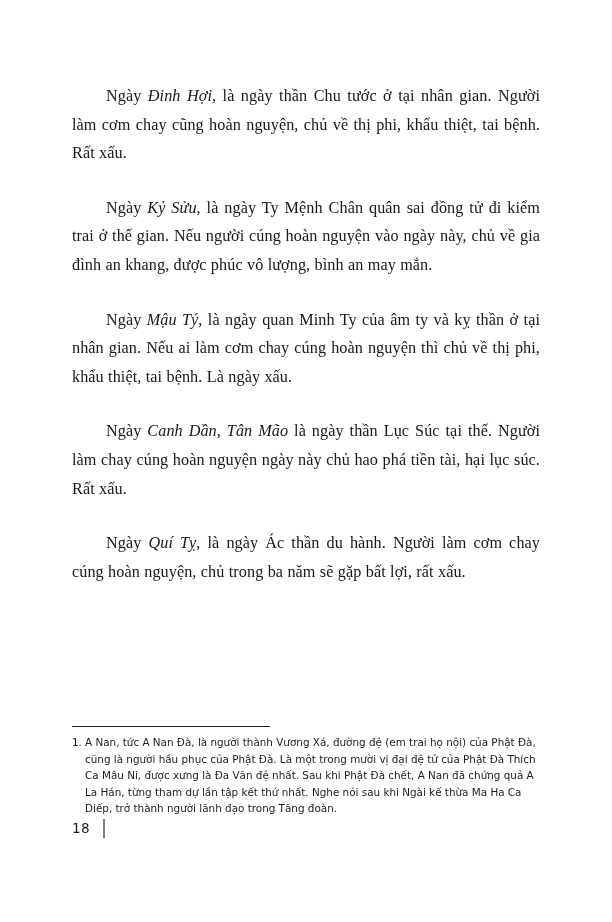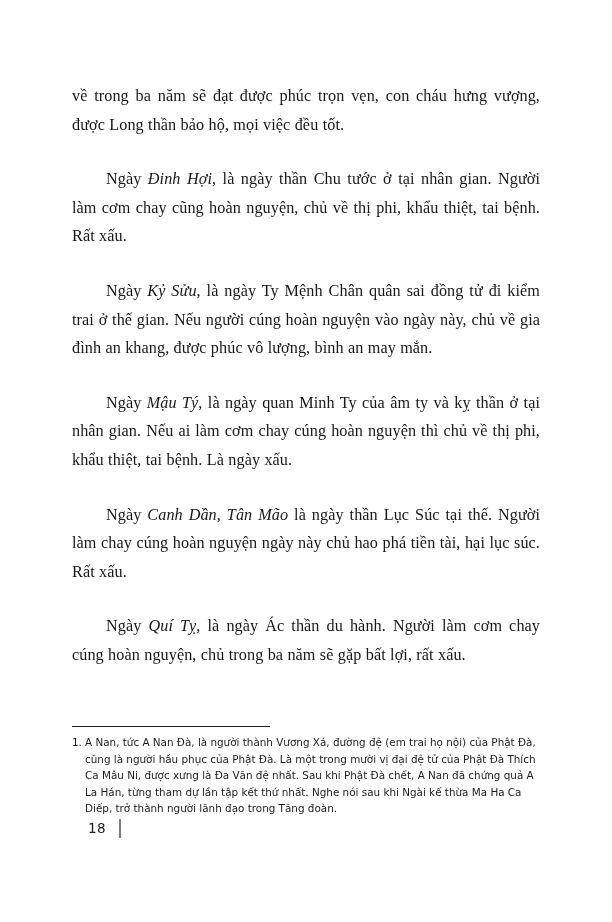--- a/index.html
+++ b/index.html
@@ -82,21 +82,21 @@
     left: 0;
     top: 0;
     font-family: "DejaVu Sans", "Liberation Sans", sans-serif;
     font-size: 10.4px;
     line-height: 16.6px;
   }
 
   
   .page-footer {
     position: absolute;
-    left: 88px;
+    left: 72px;
     top: 816px;
     display: flex;
     align-items: center;
     height: 24px;
   }
   .folio {
     font-family: "DejaVu Sans", "Liberation Sans", sans-serif;
     font-size: 13.5px;
     color: #1a1c1e;
     letter-spacing: 0.4px;
@@ -114,21 +114,20 @@
     color: #1a1c1e;
     white-space: nowrap;
   }
 </style>
 </head>
 <body>
 
 <div class="page">
 
   <div class="body-block">
-      <p class="para"><span>về trong ba năm sẽ đạt được phúc trọn vẹn, con cháu hưng vượng, được Long thần bảo hộ, mọi việc đều tốt.</span></p>
       <p class="para indent"><span>Ngày </span><em class="it">Đinh Hợi</em><span>, là ngày thần Chu tước ở tại nhân gian. Người làm cơm chay cũng hoàn nguyện, chủ về thị phi, khẩu thiệt, tai bệnh. Rất xấu.</span></p>
       <p class="para indent"><span>Ngày </span><em class="it">Kỷ Sửu</em><span>, là ngày Ty Mệnh Chân quân sai đồng tử đi kiểm trai ở thế gian. Nếu người cúng hoàn nguyện vào ngày này, chủ về gia đình an khang, được phúc vô lượng, bình an may mắn.</span></p>
       <p class="para indent"><span>Ngày </span><em class="it">Mậu Tý</em><span>, là ngày quan Minh Ty của âm ty và kỵ thần ở tại nhân gian. Nếu ai làm cơm chay cúng hoàn nguyện thì chủ về thị phi, khẩu thiệt, tai bệnh. Là ngày xấu.</span></p>
       <p class="para indent"><span>Ngày </span><em class="it">Canh Dần, Tân Mão</em><span> là ngày thần Lục Súc tại thế. Người làm chay cúng hoàn nguyện ngày này chủ hao phá tiền tài, hại lục súc. Rất xấu.</span></p>
       <p class="para indent"><span>Ngày </span><em class="it">Quí Tỵ</em><span>, là ngày Ác thần du hành. Người làm cơm chay cúng hoàn nguyện, chủ trong ba năm sẽ gặp bất lợi, rất xấu.</span></p>
     </div>
 
   <div class="footnote-area">
     <div class="footnote-rule"></div>
     <div class="footnote-list">

